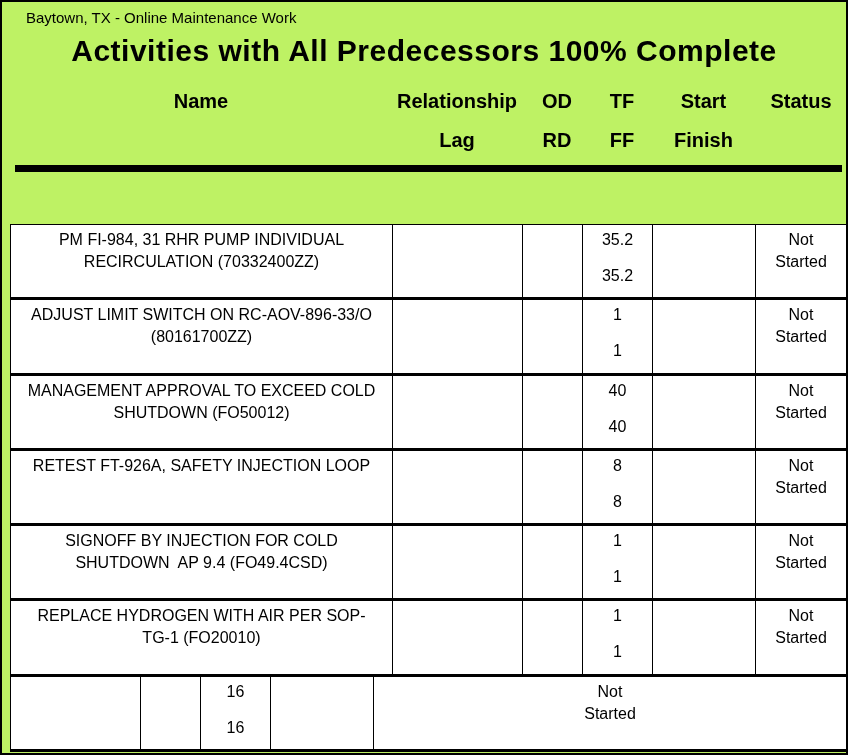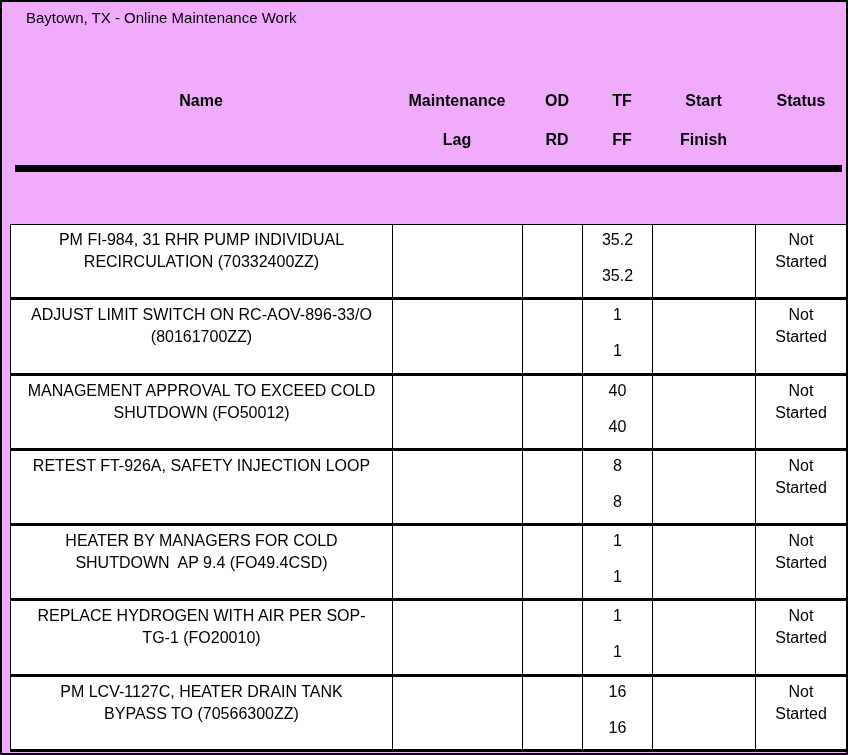--- a/index.html
+++ b/index.html
@@ -5,40 +5,40 @@
   * { margin: 0; padding: 0; box-sizing: border-box; }
   html, body { background: #ffffff; }
   body {
     width: 848px; height: 755px;
     font-family: "Liberation Sans", sans-serif;
     color: #000000;
   }
   .page {
     position: relative;
     width: 848px; height: 755px;
-    background: #f0abfc;
+    background: #bef264;
     border: 2px solid #000000;
     overflow: hidden;
   }
   .breadcrumb {
     position: absolute; left: 24px; top: 6px;
     font-size: 15px; line-height: 20px;
   }
   .title {
     position: absolute; left: 0; top: 32px; width: 100%;
     text-align: center;
     font-size: 30px; font-weight: bold; line-height: 34px;
     letter-spacing: 0.5px;
   }
   
   .col-headers {
     position: absolute; left: 8px; top: 88px; width: 837px;
     display: flex;
   }
-  .hcol { text-align: center; font-size: 16px; font-weight: bold; line-height: 22px; }
+  .hcol { text-align: center; font-size: 20px; font-weight: bold; line-height: 22px; }
   .hline { white-space: pre-wrap; min-height: 22px; }
   .hline.l2 { margin-top: 17px; }
   
   .rule {
     position: absolute; left: 13px; top: 163px;
     width: 827px; height: 7px; background: #000000;
   }
   
   .table {
     position: absolute; left: 8px; top: 222px;
@@ -68,28 +68,29 @@
   .rd-value { margin-top: 14px; }
   .status-text { width: 64px; margin: 0 auto; }
 </style>
 </head>
 <body>
 
 <div class="page">
 
   <div class="breadcrumb">Baytown, TX - Online Maintenance Work</div>
 
+  <div class="title">Activities with All Predecessors 100% Complete</div>
 
   <div class="col-headers">
     <div class="hcol c-name">
       <div class="hline">Name</div>
       <div class="hline l2"></div>
     </div>
     <div class="hcol c-rel">
-      <div class="hline">Maintenance</div>
+      <div class="hline">Relationship</div>
       <div class="hline l2">Lag</div>
     </div>
     <div class="hcol c-od">
       <div class="hline">OD</div>
       <div class="hline l2">RD</div>
     </div>
     <div class="hcol c-tf">
       <div class="hline">TF</div>
       <div class="hline l2">FF</div>
     </div>
@@ -169,21 +170,21 @@
         <div class="rd-value">8</div>
       </div>
       <div class="cell c-start"></div>
       <div class="cell c-status">
         <div class="status-text">Not Started</div>
       </div>
     </div>
 
     <div class="row">
       <div class="cell c-name">
-        <div class="name-line">HEATER BY MANAGERS FOR COLD</div>
+        <div class="name-line">SIGNOFF BY INJECTION FOR COLD</div>
         <div class="name-line">SHUTDOWN  AP 9.4 (FO49.4CSD)</div>
       </div>
       <div class="cell c-rel"></div>
       <div class="cell c-tf"></div>
       <div class="cell c-od">
         <div>1</div>
         <div class="rd-value">1</div>
       </div>
       <div class="cell c-start"></div>
       <div class="cell c-status">
@@ -202,24 +203,20 @@
         <div>1</div>
         <div class="rd-value">1</div>
       </div>
       <div class="cell c-start"></div>
       <div class="cell c-status">
         <div class="status-text">Not Started</div>
       </div>
     </div>
 
     <div class="row">
-      <div class="cell c-name">
-        <div class="name-line">PM LCV-1127C, HEATER DRAIN TANK</div>
-        <div class="name-line">BYPASS TO (70566300ZZ)</div>
-      </div>
       <div class="cell c-rel"></div>
       <div class="cell c-tf"></div>
       <div class="cell c-od">
         <div>16</div>
         <div class="rd-value">16</div>
       </div>
       <div class="cell c-start"></div>
       <div class="cell c-status">
         <div class="status-text">Not Started</div>
       </div>

